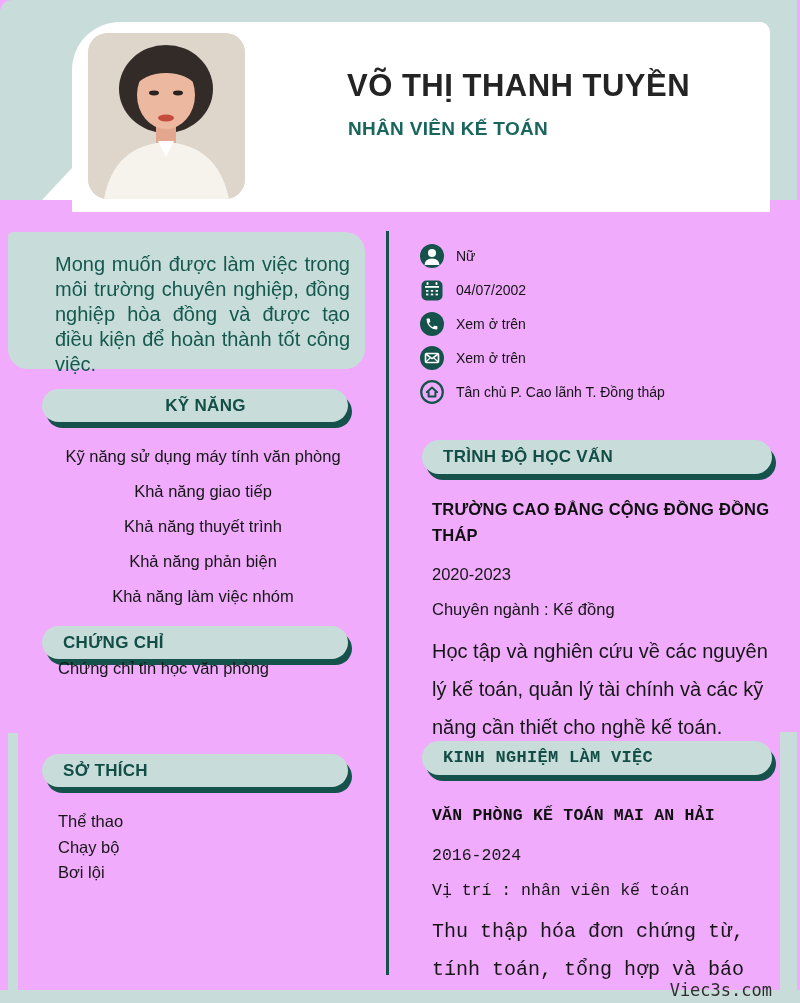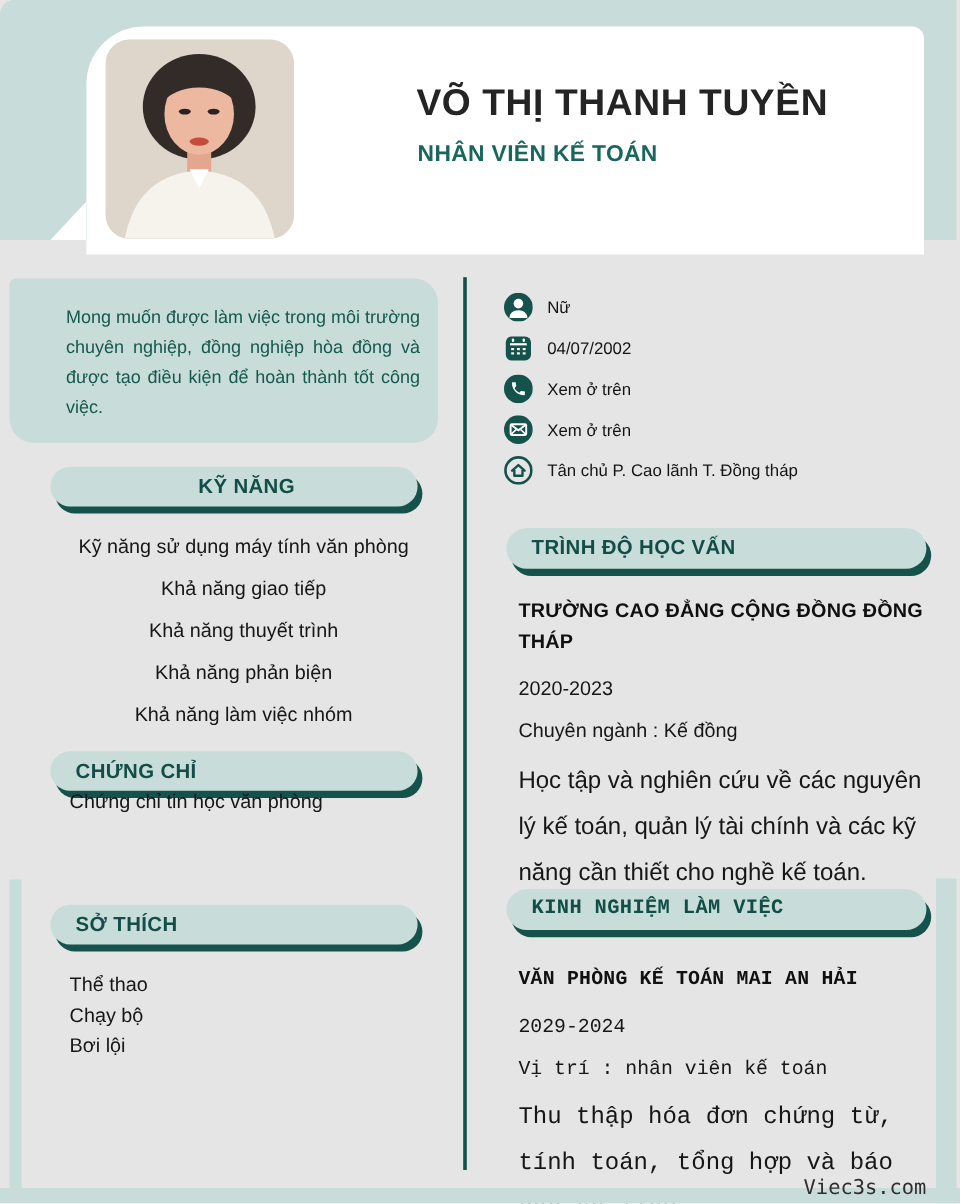--- a/index.html
+++ b/index.html
@@ -1,32 +1,32 @@
 <!DOCTYPE html>
 <html lang="vi"><head>
 <meta charset="utf-8">
 <style>
   html,body{margin:0;padding:0;background:#ffffff;}
   .page{
-    position:relative;width:800px;height:1003px;overflow:hidden;background:#e5e5e5;
+    position:relative;width:800px;height:1003px;overflow:hidden;background:#f0abfc;
     font-family:"Liberation Sans","DejaVu Sans",sans-serif;color:#141414;
   }
   
   .header-band{position:absolute;left:0;top:0;width:797px;height:200px;background:#c8ddd9;border-radius:12px 0 0 0;}
   .header-notch{position:absolute;left:42px;top:168px;width:30px;height:32px;background:#ffffff;
     clip-path:polygon(0 100%,100% 0,100% 100%);}
   .header-card{position:absolute;left:72px;top:22px;width:698px;height:190px;background:#ffffff;border-radius:48px 10px 0 0;}
   .photo{position:absolute;left:88px;top:33px;width:157px;height:166px;border-radius:20px;overflow:hidden;background:#ded6cb;}
   .photo svg{display:block;}
   .name{position:absolute;left:347px;top:68px;font-size:31px;font-weight:700;color:#242424;letter-spacing:.5px;white-space:nowrap;}
   .job-title{position:absolute;left:348px;top:118px;font-size:19px;font-weight:600;color:#19665c;letter-spacing:.3px;white-space:nowrap;}
   
   .objective-box{position:absolute;left:8px;top:232px;width:357px;height:137px;background:#c8ddd9;
     border-radius:5px 20px 20px 20px;box-sizing:border-box;padding:20px 15px 0 47px;}
-  .objective-box p{margin:0;font-size:15px;line-height:25px;text-align:justify;color:#14584e;font-weight:500;}
+  .objective-box p{margin:0;font-size:20px;line-height:25px;text-align:justify;color:#14584e;font-weight:500;}
   
   .pill{background:#c8ddd9;border-radius:17px;box-shadow:4px 6px 0 0 #15524b;
     font-size:17px;font-weight:700;color:#124e47;letter-spacing:.3px;
     height:33px;line-height:33px;padding-left:21px;box-sizing:border-box;}
   .r-pill{height:34px;line-height:34px;}
   
   .sec{position:absolute;left:42px;width:306px;}
   .sec-skills{top:389px;text-align:center;} .sec-certs{top:626px;} .sec-hobbies{top:754px;}
   .items{padding:0 0 0 16px;margin:0;list-style:none;}
   .items li{font-size:16.5px;color:#161616;}
@@ -174,21 +174,21 @@
       <p class="period">2020-2023</p>
       <p class="role">Chuyên ngành : Kế đồng</p>
       <p class="desc">Học tập và nghiên cứu về các nguyên lý kế toán, quản lý tài chính và các kỹ năng cần thiết cho nghề kế toán.</p>
     </div>
   </div>
 
   <div class="rsec rsec-exp">
     <div class="pill r-pill">KINH NGHIỆM LÀM VIỆC</div>
     <div class="rbody">
       <p class="org org-exp">VĂN PHÒNG KẾ TOÁN MAI AN HẢI</p>
-      <p class="period">2029-2024</p>
+      <p class="period">2016-2024</p>
       <p class="role">Vị trí : nhân viên kế toán</p>
       <p class="desc">Thu thập hóa đơn chứng từ, tính toán, tổng hợp và báo cáo số liệu.</p>
     </div>
   </div>
 
   <div class="decor-left"></div>
   <div class="decor-right"></div>
   <div class="bottom-band"></div>
 
   <div class="watermark">Viec3s.com</div>

